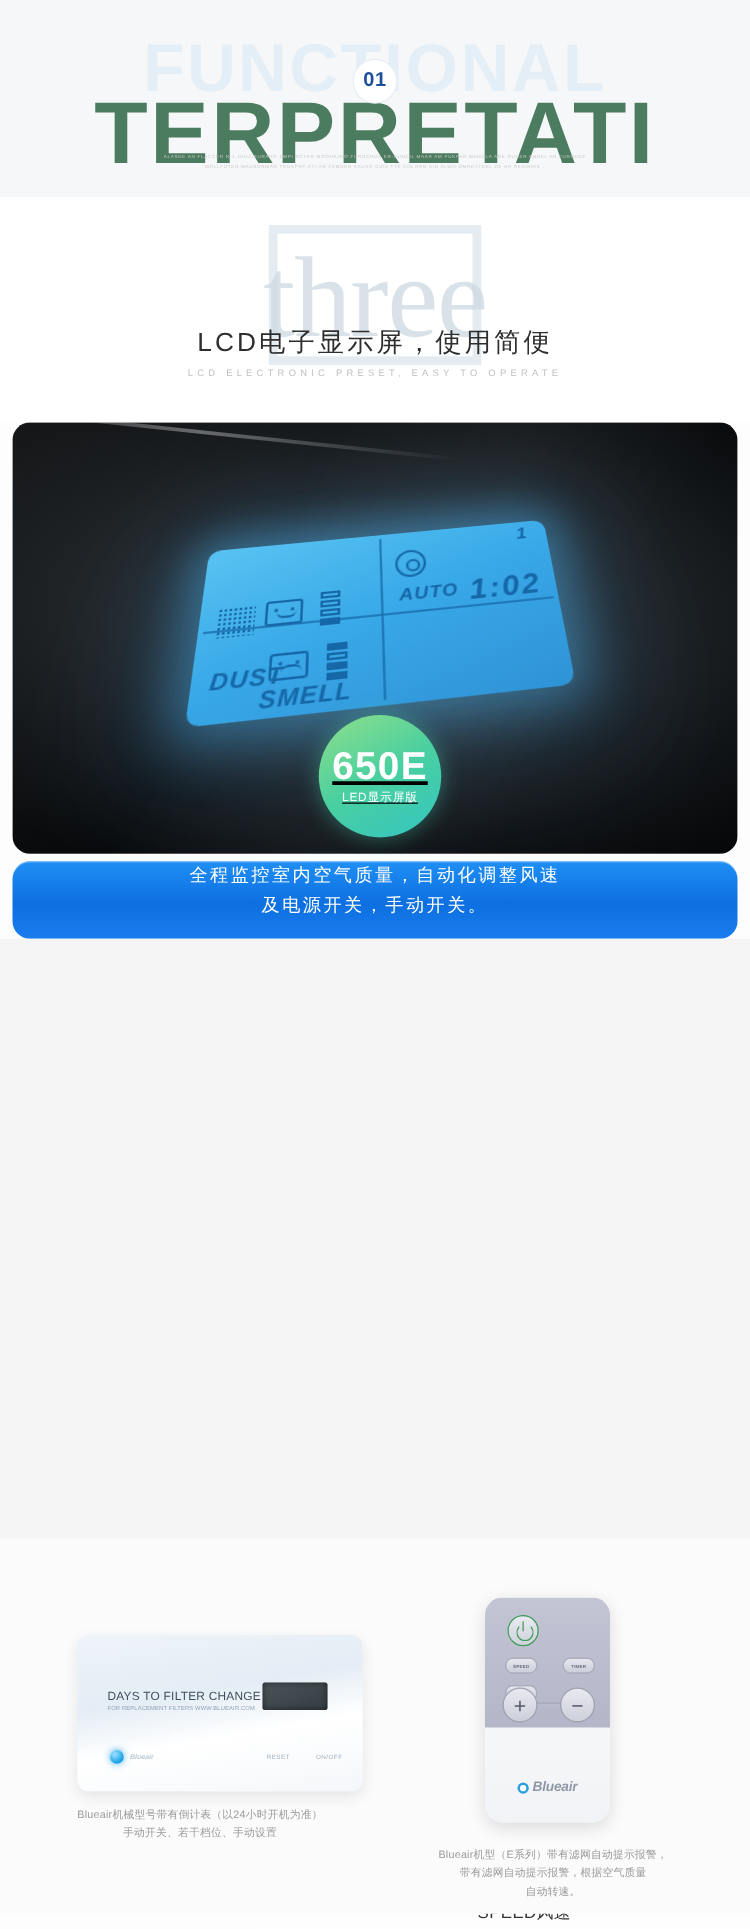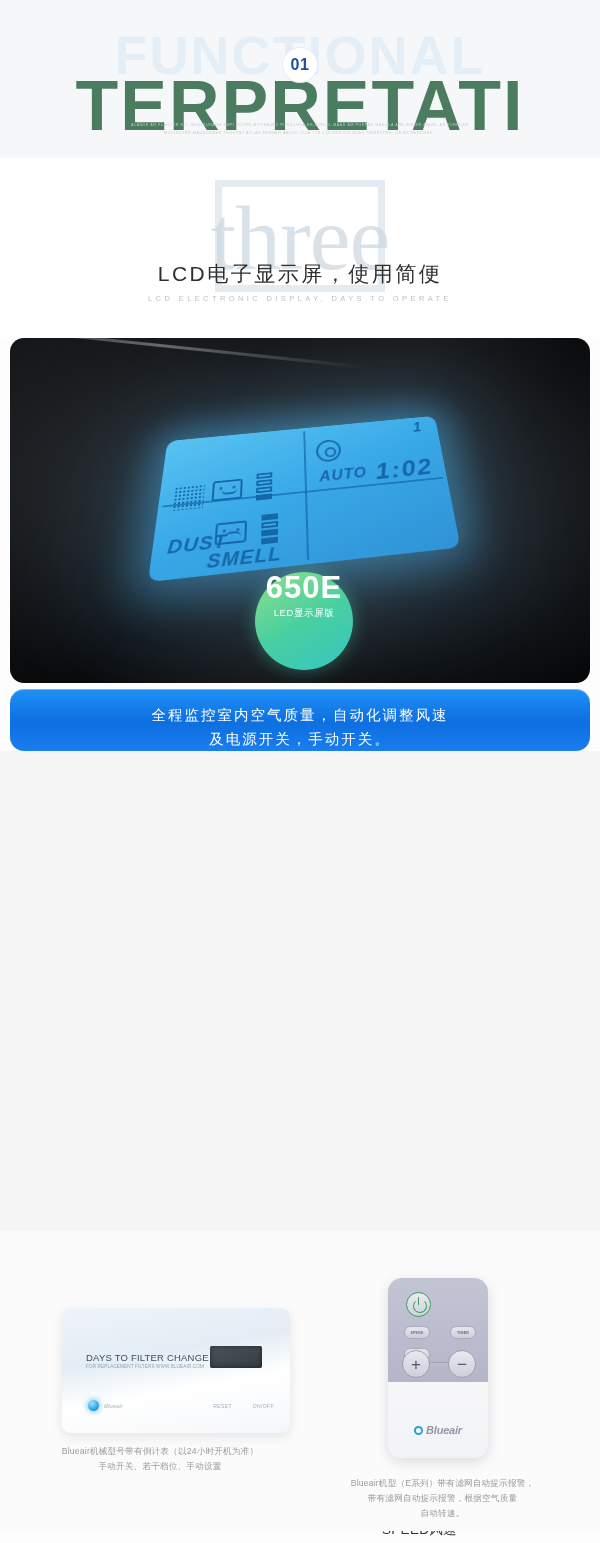--- a/index.html
+++ b/index.html
@@ -118,31 +118,32 @@
   .fan-ic {
     position:absolute; width:26px; height:26px; border:2px solid #1667a8; border-radius:50%;
   }
   .fan-ic::before{content:"";position:absolute;left:50%;top:50%;width:8px;height:8px;margin:-4px 0 0 -4px;border:2px solid #1667a8;border-radius:50%;}
   .dots-ic{position:absolute;width:30px;height:26px;
     background-image:radial-gradient(#1667a8 1px, transparent 1.2px);
     background-size:4px 4px;}
   .badge-650 {
     position:absolute; left:255px; top:572px; width:98px; height:98px; border-radius:50%;
     background: linear-gradient(150deg,#8fe08a 0%, #49cfa0 50%, #35c6c2 100%);
-    display:flex; flex-direction:column; align-items:center; 
+    display:flex; flex-direction:column; align-items:center; justify-content:center;
     box-shadow:0 0 18px rgba(70,200,170,.45);
+    text-decoration:underline;
   }
   .badge-650 .b1{ color:#fff; font-size:31px; font-weight:700; letter-spacing:1px; line-height:32px;}
   .badge-650 .b2{ color:#fff; font-size:9.5px; letter-spacing:.6px; margin-top:3px;}
 
   
   .blue-banner {
     position:relative; margin:6px 10px 0; width:580px; height:62px;
     border-radius:14px; background:linear-gradient(180deg,#1f8ff5 0%, #0d6fe0 55%, #1a7ef0 100%);
-    display:flex; flex-direction:column; align-items:center; justify-content:flex-end;
+    display:flex; flex-direction:column; align-items:center; justify-content:flex-start;
     box-shadow: inset 0 1px 0 rgba(255,255,255,.35);
   }
   .blue-banner span { color:#fff; font-size:14.5px; letter-spacing:2px; line-height:24px; }
 
   
   .sec-diagram { position:relative; width:600px; height:480px; background:#f5f5f5; }
 
   .anno { position:absolute; }
   .anno .a-title { font-size:13.5px; color:#333; letter-spacing:.3px; margin-bottom:4px;}
 
@@ -210,21 +211,21 @@
       <div class="num-badge">01</div>
     </div>
   </div>
 
   <div class="sec-head2">
     <div class="three-wrap">
       <div class="three-frame"></div>
       <div class="three-txt">three</div>
     </div>
     <div class="head2-main">LCD电子显示屏，使用简便</div>
-    <div class="head2-sub">LCD ELECTRONIC DISPLAY, DAYS TO OPERATE</div>
+    <div class="head2-sub">LCD ELECTRONIC PRESET, EASY TO OPERATE</div>
   </div>
 
   <div class="photo">
     <div class="sheen"></div>
     <div class="edge-hi"></div>
 
     <div class="lcd-photo">
       <div class="vline"></div>
       <div class="hline"></div>
 

